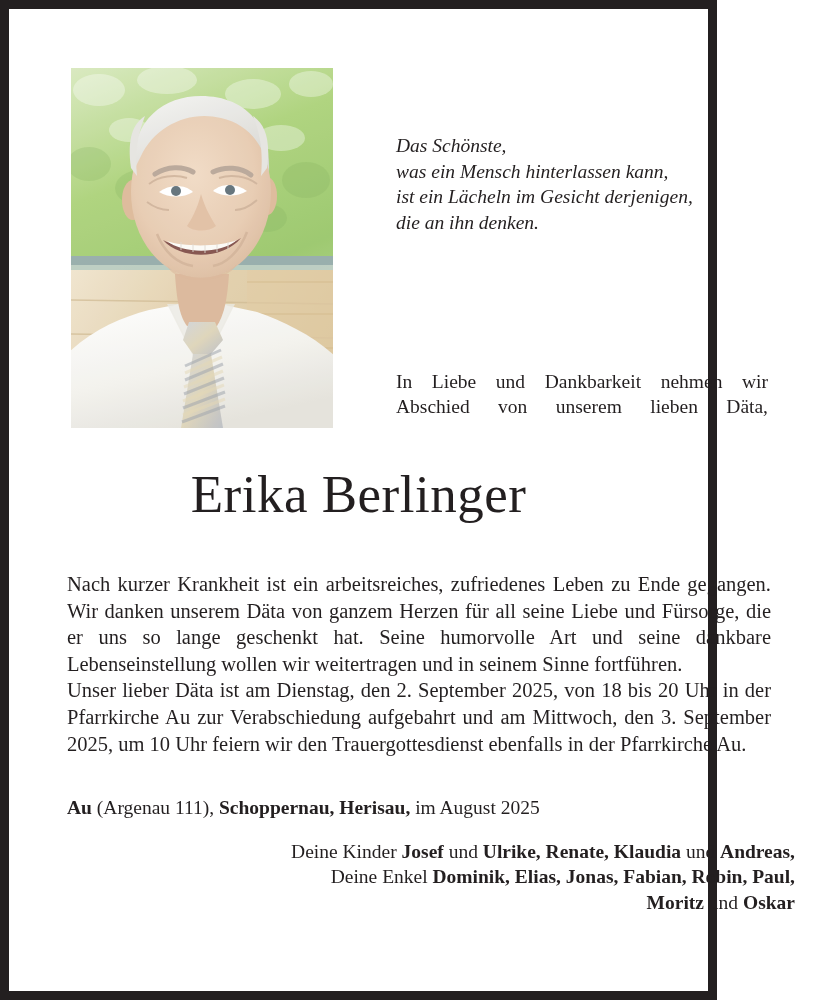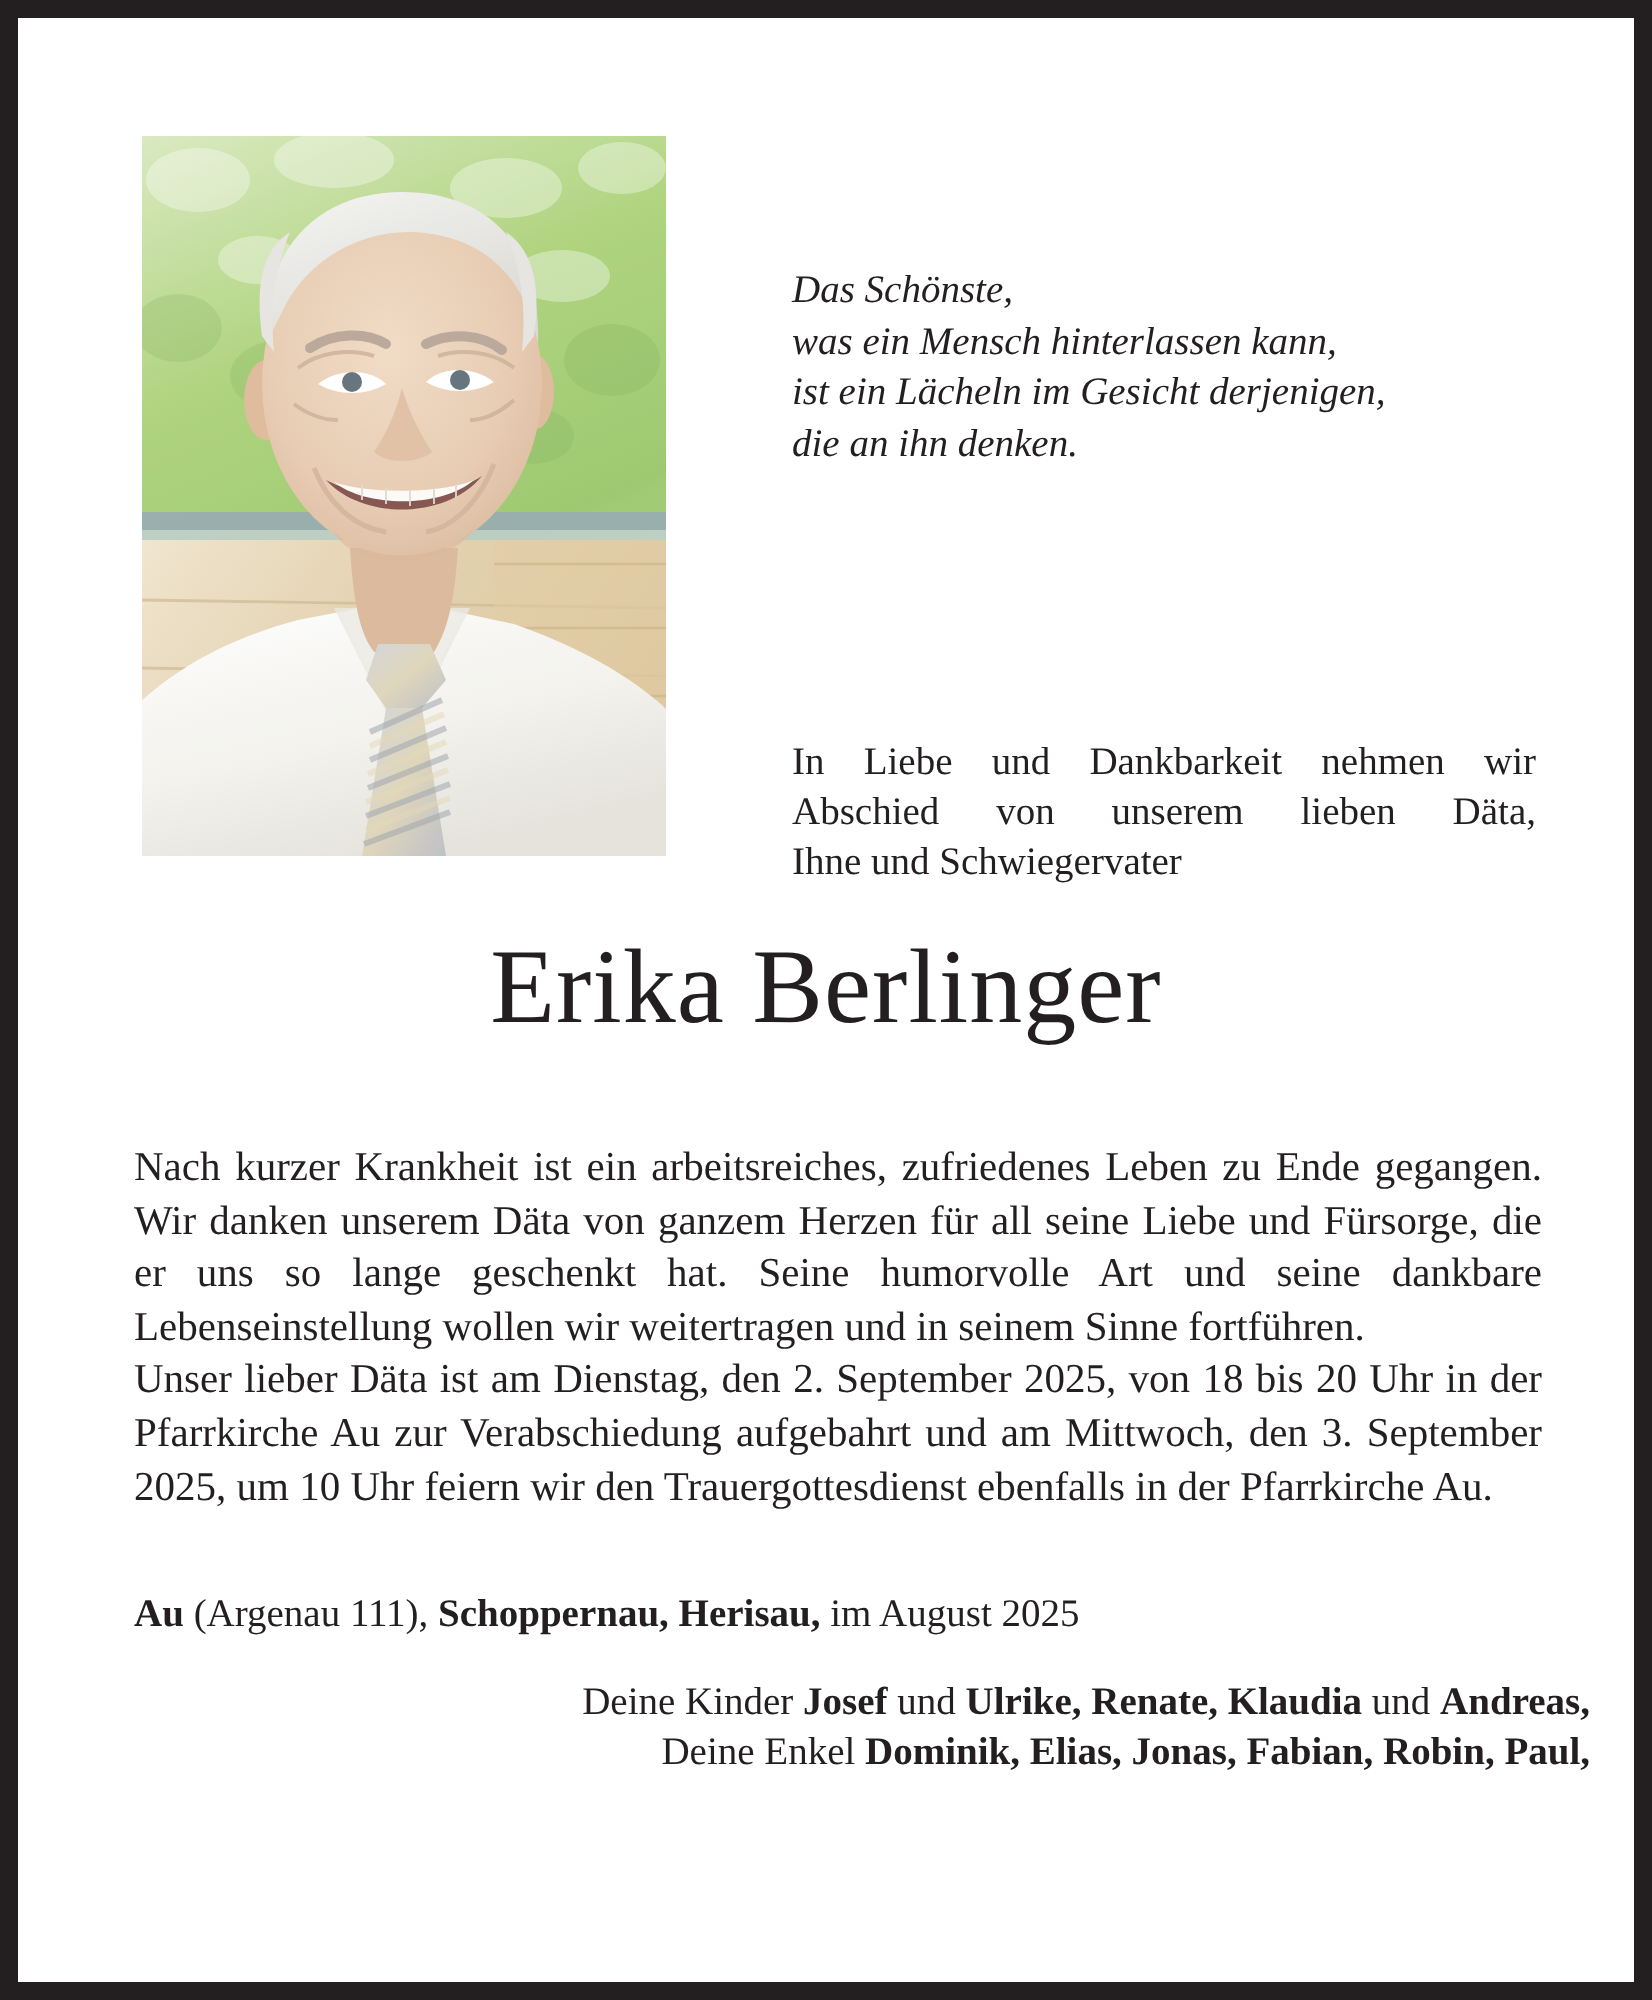--- a/index.html
+++ b/index.html
@@ -10,21 +10,21 @@
   body {
     width: 826px;
     height: 1000px;
     font-family: "Liberation Serif", serif;
     color: #231f20;
     overflow: hidden;
   }
 
   .notice {
     position: relative;
-    width: 826px;
+    width: 717px;
     height: 1000px;
     box-sizing: border-box;
     background: #22c55e;
     border: 9px solid #231f20;
     text-decoration: underline;
   }
 
   .inner {
     position: relative;
     width: 100%;
@@ -282,32 +282,32 @@
     <div class="poem">
       <div>Das Schönste,</div>
       <div>was ein Mensch hinterlassen kann,</div>
       <div>ist ein Lächeln im Gesicht derjenigen,</div>
       <div>die an ihn denken.</div>
     </div>
 
     <div class="dedication">
       <div class="just">In Liebe und Dankbarkeit nehmen wir</div>
       <div class="just">Abschied von unserem lieben Däta,</div>
-      <div>Ihne und Schwiegervater</div>
     </div>
 
     <div class="name">Erika Berlinger</div>
 
 
     <div class="body-text">
       <p>Nach kurzer Krankheit ist ein arbeitsreiches, zufriedenes Leben zu Ende gegangen. Wir danken unserem Däta von ganzem Herzen für all seine Liebe und Fürsorge, die er uns so lange geschenkt hat. Seine humorvolle Art und seine dankbare Lebenseinstellung wollen wir weitertragen und in seinem Sinne fortführen.</p>
       <p>Unser lieber Däta ist am Dienstag, den 2. September 2025, von 18 bis 20 Uhr in der Pfarrkirche Au zur Verabschiedung aufgebahrt und am Mittwoch, den 3. September 2025, um 10 Uhr feiern wir den Trauergottesdienst ebenfalls in der Pfarrkirche Au.</p>
     </div>
 
     <div class="place"><b>Au</b><span> (Argenau 111), </span><b>Schoppernau, Herisau,</b><span> im August 2025</span></div>
 
     <div class="family">
       <div class="row"><span>Deine Kinder </span><b>Josef</b><span> und </span><b>Ulrike, Renate, Klaudia</b><span> und </span><b>Andreas,</b></div>
       <div class="row"><span>Deine Enkel </span><b>Dominik, Elias, Jonas, Fabian, Robin, Paul,</b></div>
+      <div class="row"><b>Moritz</b><span> und </span><b>Oskar</b></div>
     </div>
 
   </div>
 </div>
 
 </body></html>

